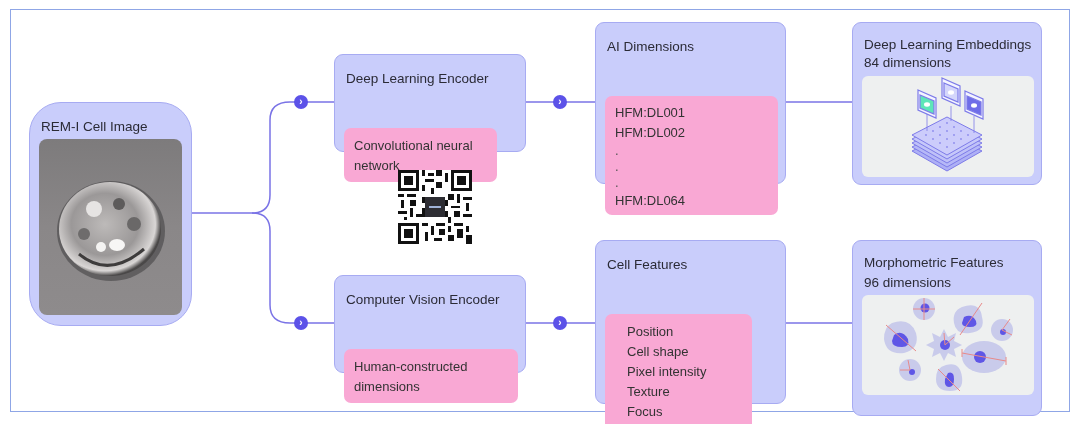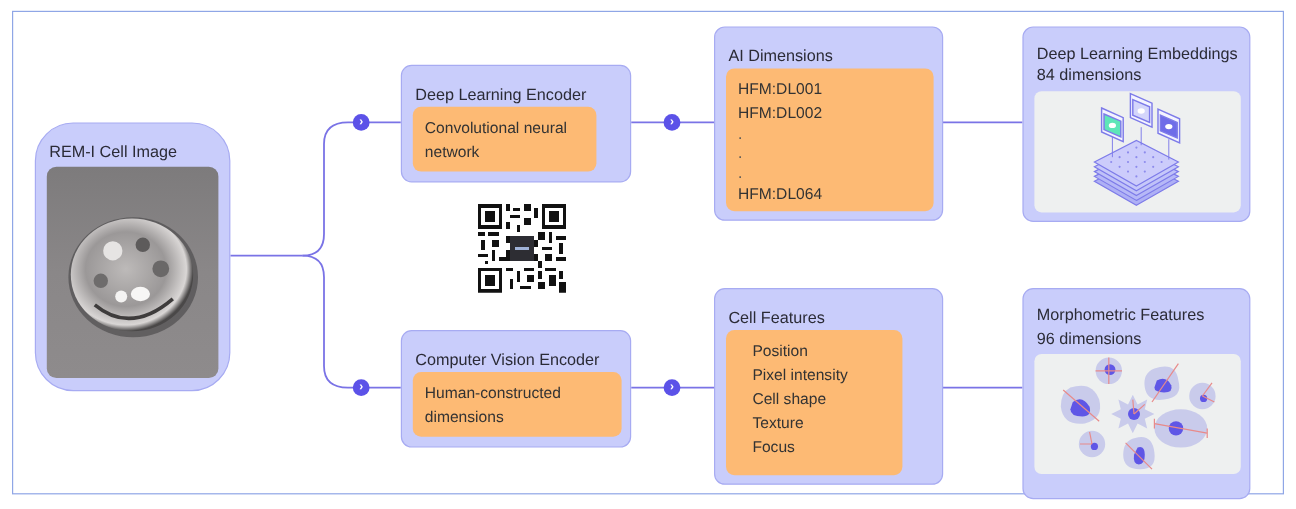--- a/index.html
+++ b/index.html
@@ -1,20 +1,20 @@
 <!DOCTYPE html>
 <html><head>
 <meta charset="utf-8">
 <style>
   html,body{margin:0;padding:0;background:#ffffff;}
   body{width:1080px;height:424px;position:relative;overflow:hidden;font-family:"Liberation Sans","DejaVu Sans",sans-serif;color:#2a2a33;}
   .frame{position:absolute;left:10px;top:9px;width:1060px;height:403px;border:1px solid #8fa6e6;box-sizing:border-box;}
   .node{position:absolute;background:#c9cdfb;border:1.5px solid #a7abf2;border-radius:9px;box-sizing:border-box;}
   .node .title{position:absolute;left:11px;top:14px;font-size:13.5px;line-height:19px;color:#2b2b36;white-space:nowrap;}
-  .node .inner{position:absolute;background:#fdba74;border-radius:7px;box-sizing:border-box;}
+  .node .inner{position:absolute;background:#f9a8d4;border-radius:7px;box-sizing:border-box;margin-top:39px;}
   .inner .txt{font-size:13px;line-height:20px;color:#333;}
   .list-item{display:block;font-size:13px;line-height:20px;color:#333;white-space:nowrap;}
   .dots{display:block;font-size:13px;line-height:16px;color:#555;}
   svg.links{position:absolute;left:0;top:0;}
   .arrow-dot{position:absolute;width:14px;height:14px;border-radius:50%;background:#5c52e8;display:flex;align-items:center;justify-content:center;color:#fff;font-size:10px;font-weight:bold;line-height:14px;}
   .illus{position:absolute;background:#eef0f0;border-radius:6px;box-sizing:border-box;}
   .cellimg{position:absolute;border-radius:8px;overflow:hidden;background:linear-gradient(180deg,#7d7b7c 0%,#8a8788 50%,#8e8b8c 100%);}
   .qr{position:absolute;left:398px;top:170px;width:74px;height:74px;background:#fff;}
 </style>
 </head>
@@ -145,22 +145,22 @@
     <span class="dots">.</span>
     <span class="dots">.</span>
     <span class="list-item">HFM:DL064</span>
   </div>
 </div>
 
 <div class="node" style="left:595px;top:240px;width:191px;height:164px;">
   <div class="title">Cell Features</div>
   <div class="inner" style="left:9px;top:34px;width:147px;height:121px;padding:8px 22px;">
     <span class="list-item">Position</span>
+    <span class="list-item">Cell shape</span>
     <span class="list-item">Pixel intensity</span>
-    <span class="list-item">Cell shape</span>
     <span class="list-item">Texture</span>
     <span class="list-item">Focus</span>
   </div>
 </div>
 
 <div class="node" style="left:852px;top:22px;width:190px;height:163px;">
   <div class="title" style="top:12px;">Deep Learning Embeddings</div>
   <div class="title" style="top:30px;">84 dimensions</div>
   <div class="illus" style="left:9px;top:53px;width:172px;height:101px;">
     <svg width="172" height="101" viewBox="0 0 172 101">

